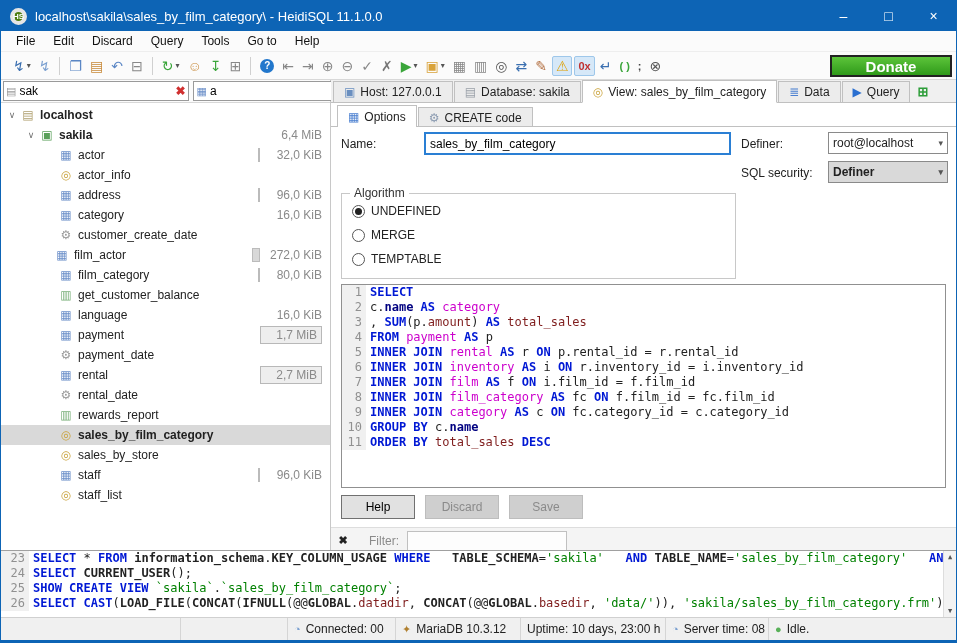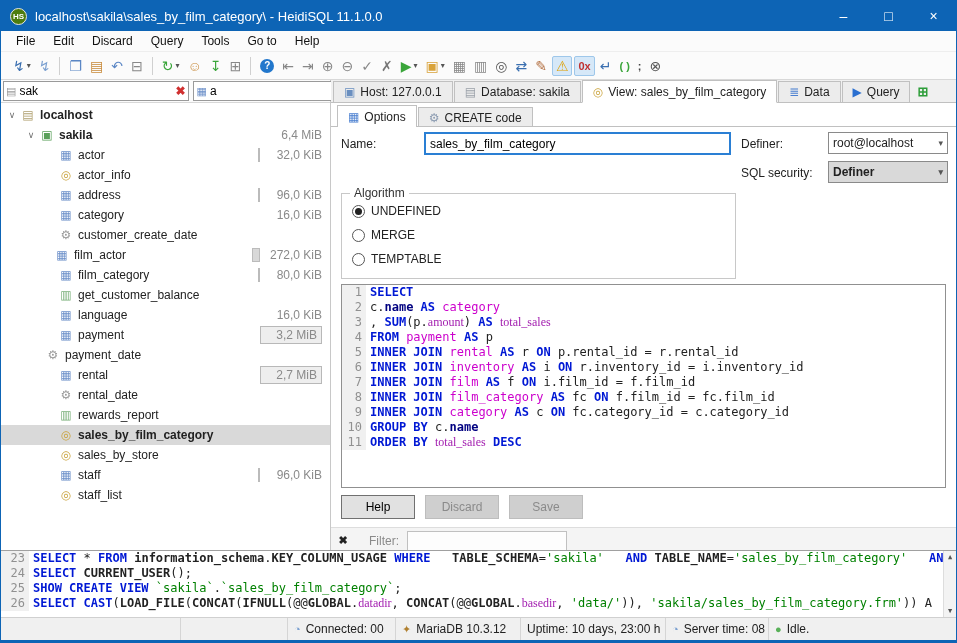--- a/index.html
+++ b/index.html
@@ -1,21 +1,21 @@
 <!DOCTYPE html>
 <html><head>
 <meta charset="utf-8">
 <style>
   * { margin:0; padding:0; box-sizing:border-box; }
   body { font-family:"Liberation Sans", sans-serif; background:#444; }
   .window { position:relative; width:957px; height:643px; background:#fff; border:1px solid #0d64b5; overflow:hidden; font-size:12px; color:#222; }
 
   
   .titlebar { position:absolute; left:0; top:0; right:0; height:30px; background:#0d64b5; color:#fff; display:flex; align-items:center; }
-  .app-icon { width:17px; height:17px; margin:0 8px 0 9px; border-radius:50%; background:#4d7c0f; border:1px solid #e5e5e5; color:#fff; font-size:8px; font-weight:bold; display:flex; align-items:center; justify-content:center; }
+  .app-icon { width:17px; height:17px; margin:0 8px 0 9px; border-radius:50%; background:#4d7c0f; border:4px solid #e5e5e5; color:#fff; font-size:8px; font-weight:bold; display:flex; align-items:center; justify-content:center; }
   .title-text { font-size:13px; flex:1; white-space:nowrap; overflow:hidden; }
   .win-btns { display:flex; height:100%; }
   .win-btn { width:45px; height:100%; display:flex; align-items:center; justify-content:center; font-size:14px; color:#fff; }
 
   
   .menubar { position:absolute; left:0; top:30px; right:0; height:21px; background:#fbfbfb; display:flex; align-items:center; padding-left:6px; border-bottom:1px solid #eee; }
   .menu-item { padding:2px 9px; font-size:12px; color:#111; }
 
   
   .toolbar { position:absolute; left:0; top:51px; right:0; height:28px; background:#fbfbfb; border-bottom:1px solid #d8d8d8; display:flex; align-items:center; padding-left:8px; }
@@ -93,21 +93,21 @@
   .radio.checked::after { content:""; position:absolute; left:2px; top:2px; width:7px; height:7px; border-radius:50%; background:#222; }
   .radio-label { margin-left:6px; }
 
   
   .sql-editor { position:absolute; left:10px; top:181px; width:605px; height:204px; border:1px solid #909090; background:#fff; overflow:hidden; font-family:"DejaVu Sans Mono", monospace; font-size:12px; }
   .cline { display:flex; height:15px; line-height:15px; white-space:pre; }
   .cline .ln { width:24px; text-align:right; padding-right:4px; color:#909090; background:#f0f0f0; flex:none; }
   .cline .ct { padding-left:4px; }
   .kw { color:#0018d4; font-weight:bold; }
   .tb { color:#cc00cc; }
-  .co { color:#a21caf;font-family:Liberation Serif, serif; }
+  .co { color:#7f1d1d; }
   .nv { color:#000080; font-weight:bold; }
   .fn { color:#222; font-weight:bold; }
   .st { color:#008000; }
   .pl { color:#222; }
 
   
   .btn-row { position:absolute; left:10px; top:392px; display:flex; }
   .btn { width:74px; height:24px; display:flex; align-items:center; justify-content:center; margin-right:10px; font-size:12px; }
   .btn.enabled { background:#e1e1e1; border:1px solid #707070; color:#000; }
   .btn.disabled { background:#cfcfcf; border:1px solid #bdbdbd; color:#8a8a8a; }
@@ -247,20 +247,21 @@
         <span class="tbi">
           <span class="g txt" style="color: rgb(58, 165, 58);">( )</span>
         </span>
         <span class="tbi">
           <span class="g txt" style="color: rgb(68, 68, 68);">;</span>
         </span>
         <span class="tbi">
           <span class="g" style="color: rgb(85, 85, 85);">⊗</span>
         </span>
       </div>
+    <div class="donate">Donate</div>
   </div>
 
   <div class="main">
 
     <div class="sidebar">
       <div class="filters">
         <div class="filter-box">
           <span class="ficon" style="color:#9a9a9a;">▤</span>
           <input value="sak" style="">
           <span class="fclear">✖</span>
@@ -355,24 +356,24 @@
             <span class="tlabel">language</span>
             <span class="tright">
               <span class="tsize">16,0 KiB</span>
             </span>
           </div>
           <div class="trow" style="padding-left: 42px;">
             <span class="chev"></span>
             <span class="ticon ti-table"></span>
             <span class="tlabel">payment</span>
             <span class="tright">
-              <span class="tsize box">3,2 MiB</span>
-            </span>
-          </div>
-          <div class="trow" style="padding-left: 29px;">
+              <span class="tsize box">1,7 MiB</span>
+            </span>
+          </div>
+          <div class="trow" style="padding-left: 42px;">
             <span class="chev"></span>
             <span class="ticon ti-function"></span>
             <span class="tlabel">payment_date</span>
             <span class="tright"></span>
           </div>
           <div class="trow" style="padding-left: 42px;">
             <span class="chev"></span>
             <span class="ticon ti-table"></span>
             <span class="tlabel">rental</span>
             <span class="tright">

